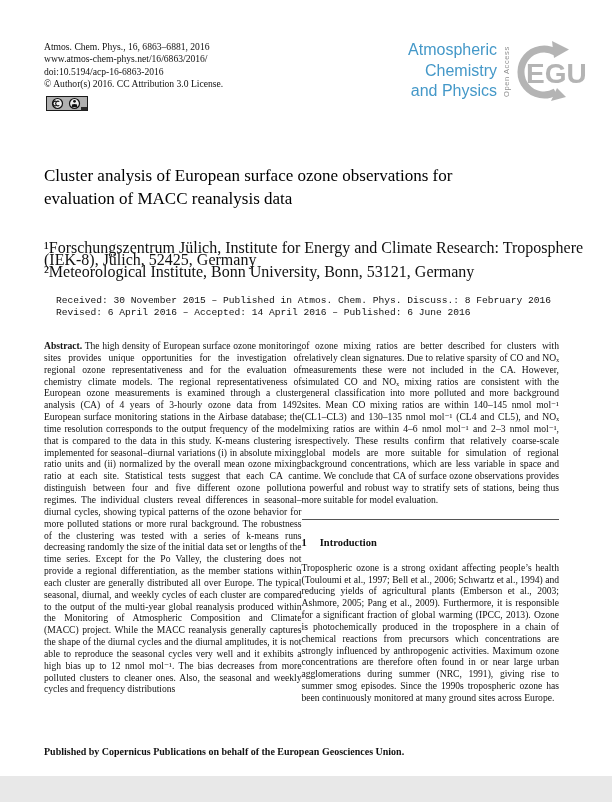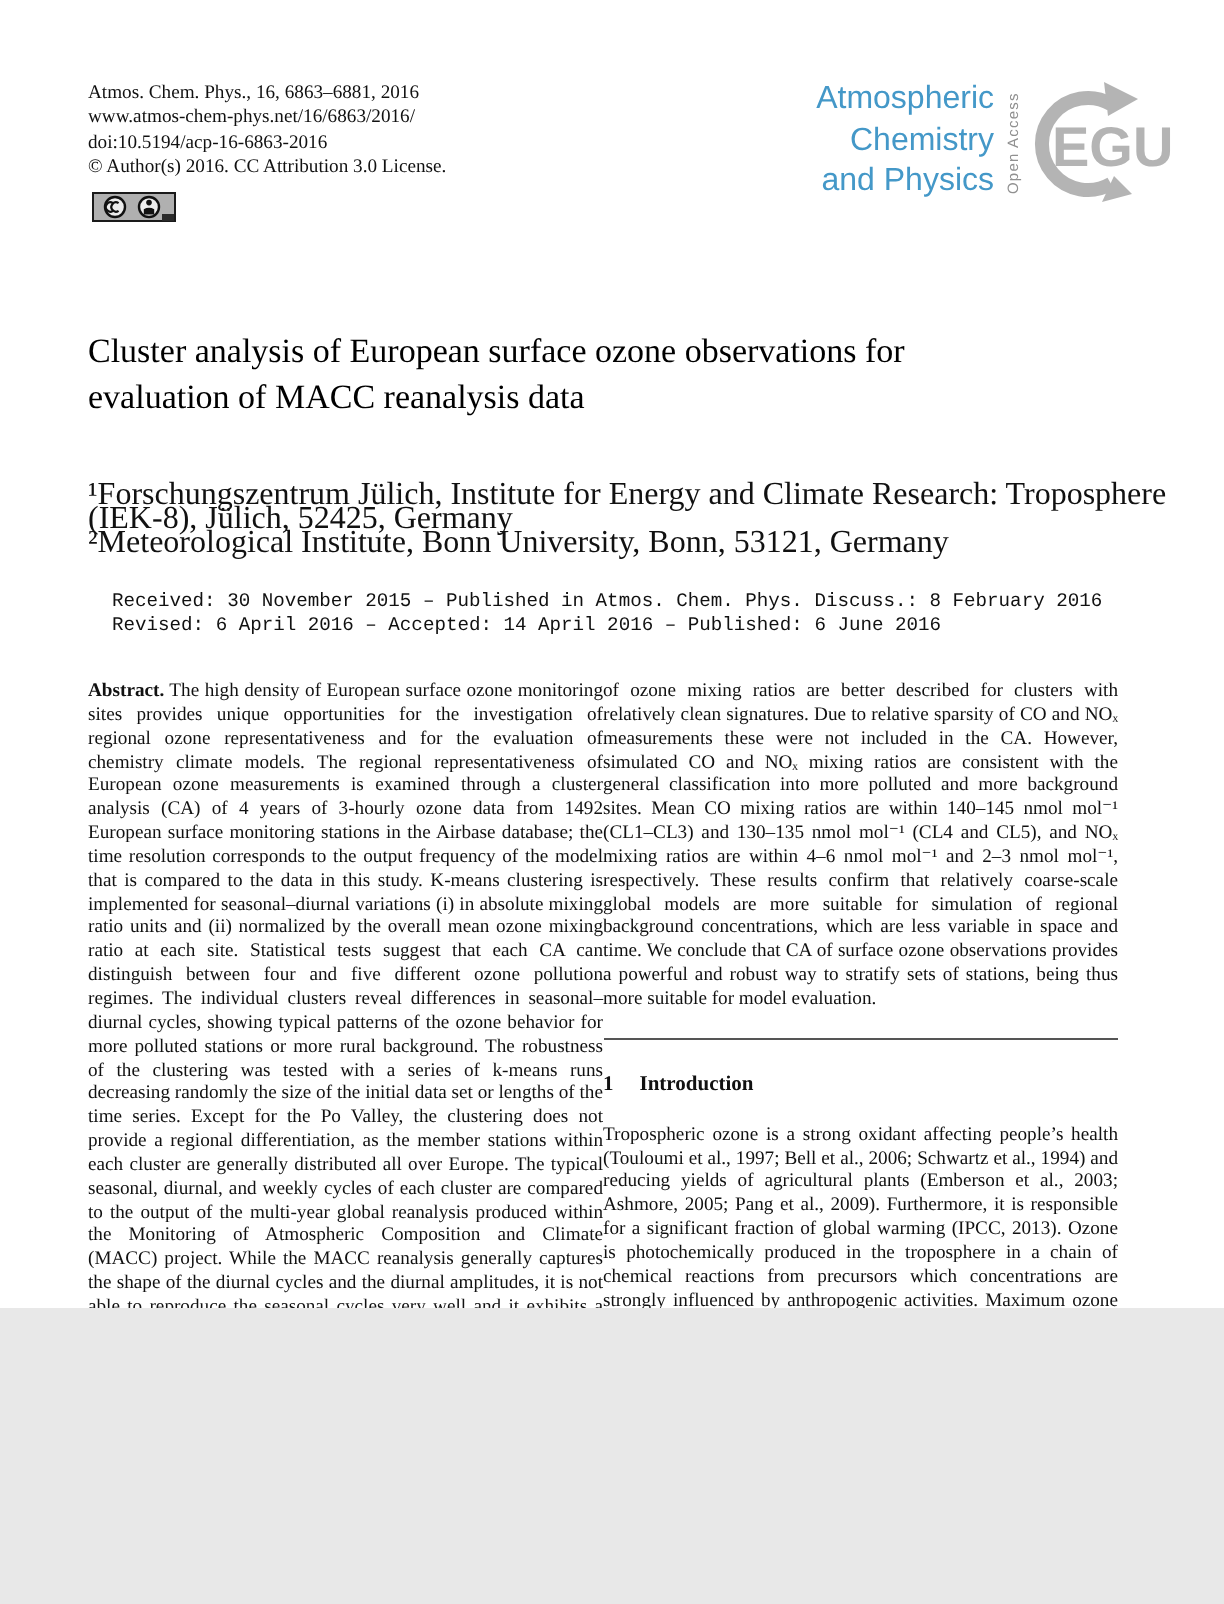--- a/index.html
+++ b/index.html
@@ -1,19 +1,19 @@
 <!DOCTYPE html>
 <html><head>
 <meta charset="utf-8">
 <style>
   * { margin: 0; padding: 0; box-sizing: border-box; }
   html, body { background: #e8e8e8; }
   .page {
     position: relative;
-    width: 612px; height: 654px;
+    width: 612px; height: 776px;
     background: #ffffff;
     margin: 0 auto;
     font-family: "Liberation Serif", "DejaVu Serif", serif;
     color: #111;
     overflow: hidden;
   }
   
   .meta { position: absolute; left: 44px; top: 41px; font-size: 9.6px; line-height: 12.4px; }
   .cc-badge { position: absolute; left: 46px; top: 96px; }
   

